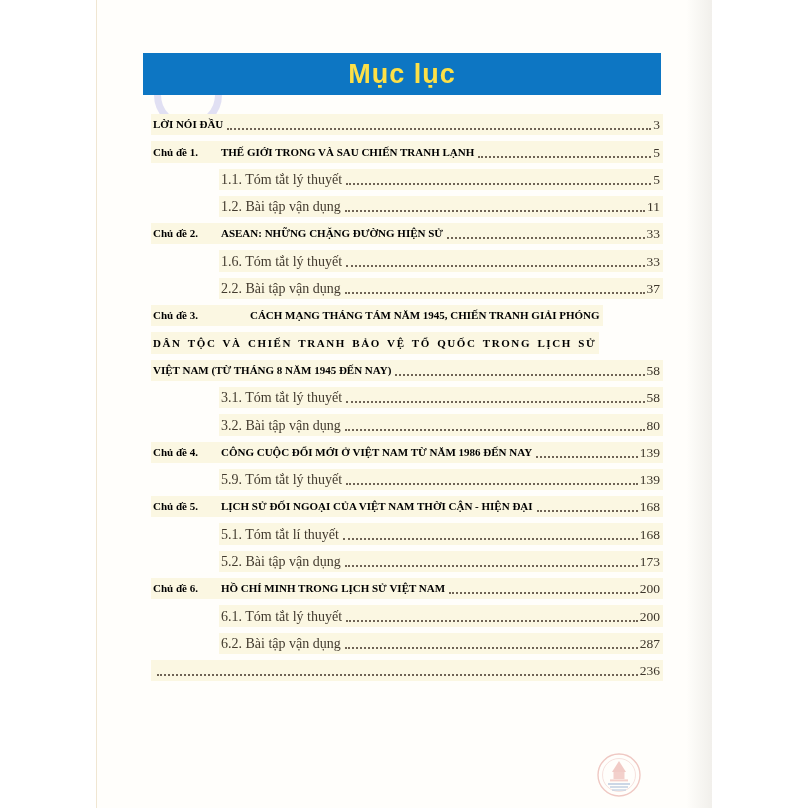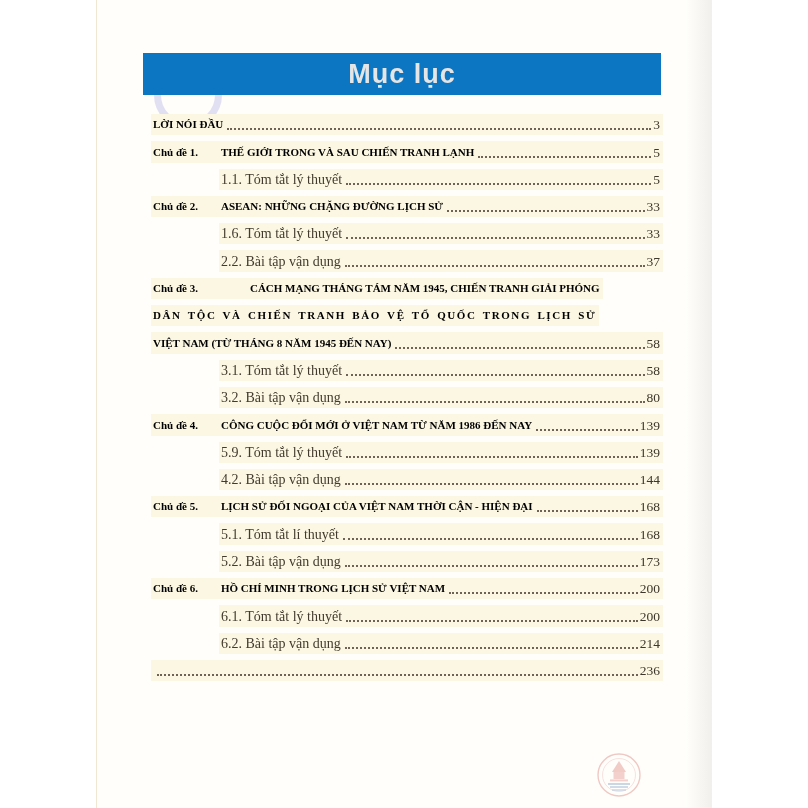--- a/index.html
+++ b/index.html
@@ -24,21 +24,21 @@
     pointer-events: none;
   }
   .header-bar {
     position: absolute; left: 46px; top: 53px;
     width: 518px; height: 42px;
     background: #0d76c3;
     display: flex; align-items: center; justify-content: center;
     z-index: 2;
   }
   .header-title {
-    color: #e5e5e5;
+    color: #fde047;
     font-family: "Liberation Sans", sans-serif;
     font-weight: bold;
     font-size: 27px;
     letter-spacing: 1px;
   }
   .ring-watermark {
     position: absolute; left: 57px; top: 61px;
     width: 54px; height: 54px;
     border: 7px solid #c9c6ec;
     border-radius: 50%;
@@ -126,24 +126,31 @@
           <span class="pagenum">5</span>
         </div>
       </div>
       <div class="toc-row sub">
         <div class="band">
           <span class="label">1.1. Tóm tắt lý thuyết</span>
           <span class="leader"></span>
           <span class="pagenum">5</span>
         </div>
       </div>
+      <div class="toc-row sub">
+        <div class="band">
+          <span class="label">1.2. Bài tập vận dụng</span>
+          <span class="leader"></span>
+          <span class="pagenum">11</span>
+        </div>
+      </div>
       <div class="toc-row main">
         <div class="band">
           <span class="prefix">Chủ đề 2.</span>
-          <span class="label">ASEAN: NHỮNG CHẶNG ĐƯỜNG LỊCH SỬ</span>
+          <span class="label">ASEAN: NHỮNG CHẶNG ĐƯỜNG HIỆN SỬ</span>
           <span class="leader"></span>
           <span class="pagenum">33</span>
         </div>
       </div>
       <div class="toc-row sub">
         <div class="band">
           <span class="label">1.6. Tóm tắt lý thuyết</span>
           <span class="leader"></span>
           <span class="pagenum">33</span>
         </div>
@@ -195,27 +202,20 @@
           <span class="pagenum">139</span>
         </div>
       </div>
       <div class="toc-row sub">
         <div class="band">
           <span class="label">5.9. Tóm tắt lý thuyết</span>
           <span class="leader"></span>
           <span class="pagenum">139</span>
         </div>
       </div>
-      <div class="toc-row sub">
-        <div class="band">
-          <span class="label">4.2. Bài tập vận dụng</span>
-          <span class="leader"></span>
-          <span class="pagenum">144</span>
-        </div>
-      </div>
       <div class="toc-row main">
         <div class="band">
           <span class="prefix">Chủ đề 5.</span>
           <span class="label">LỊCH SỬ ĐỐI NGOẠI CỦA VIỆT NAM THỜI CẬN - HIỆN ĐẠI</span>
           <span class="leader"></span>
           <span class="pagenum">168</span>
         </div>
       </div>
       <div class="toc-row sub">
         <div class="band">
@@ -243,21 +243,21 @@
         <div class="band">
           <span class="label">6.1. Tóm tắt lý thuyết</span>
           <span class="leader"></span>
           <span class="pagenum">200</span>
         </div>
       </div>
       <div class="toc-row sub">
         <div class="band">
           <span class="label">6.2. Bài tập vận dụng</span>
           <span class="leader"></span>
-          <span class="pagenum">214</span>
+          <span class="pagenum">287</span>
         </div>
       </div>
       <div class="toc-row main">
         <div class="band">
           <span class="leader"></span>
           <span class="pagenum">236</span>
         </div>
       </div>
     </div>
 

